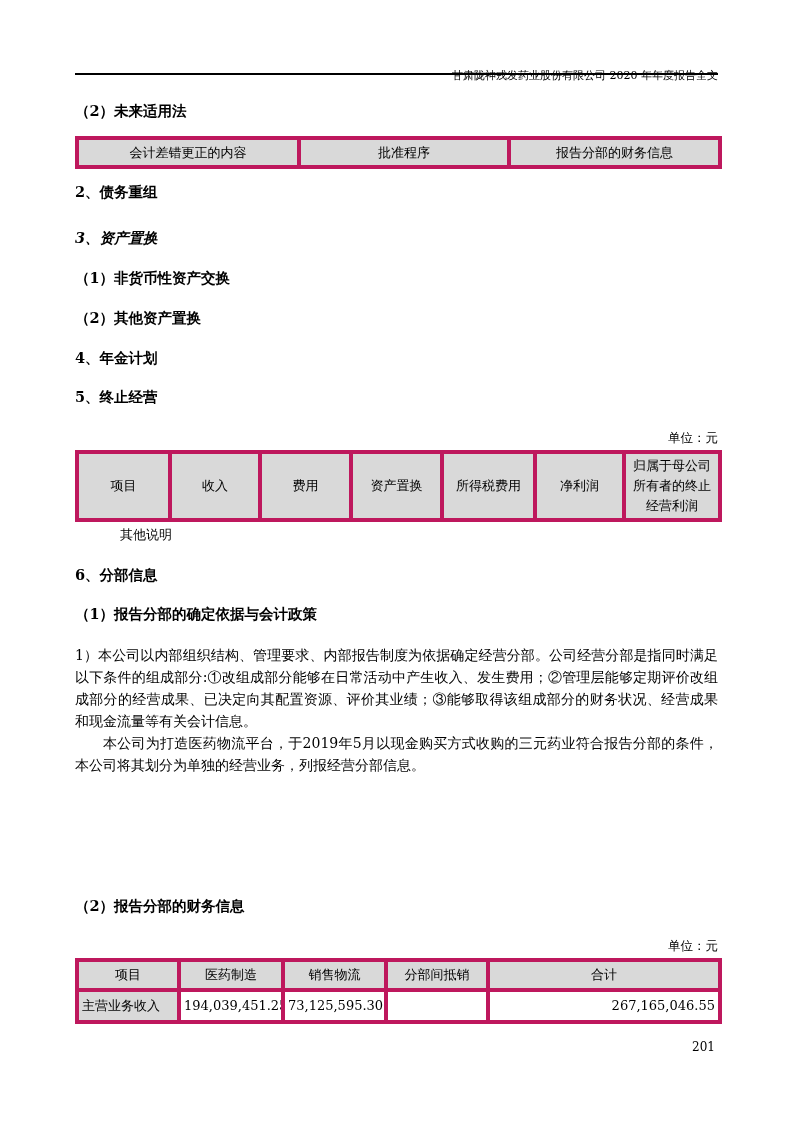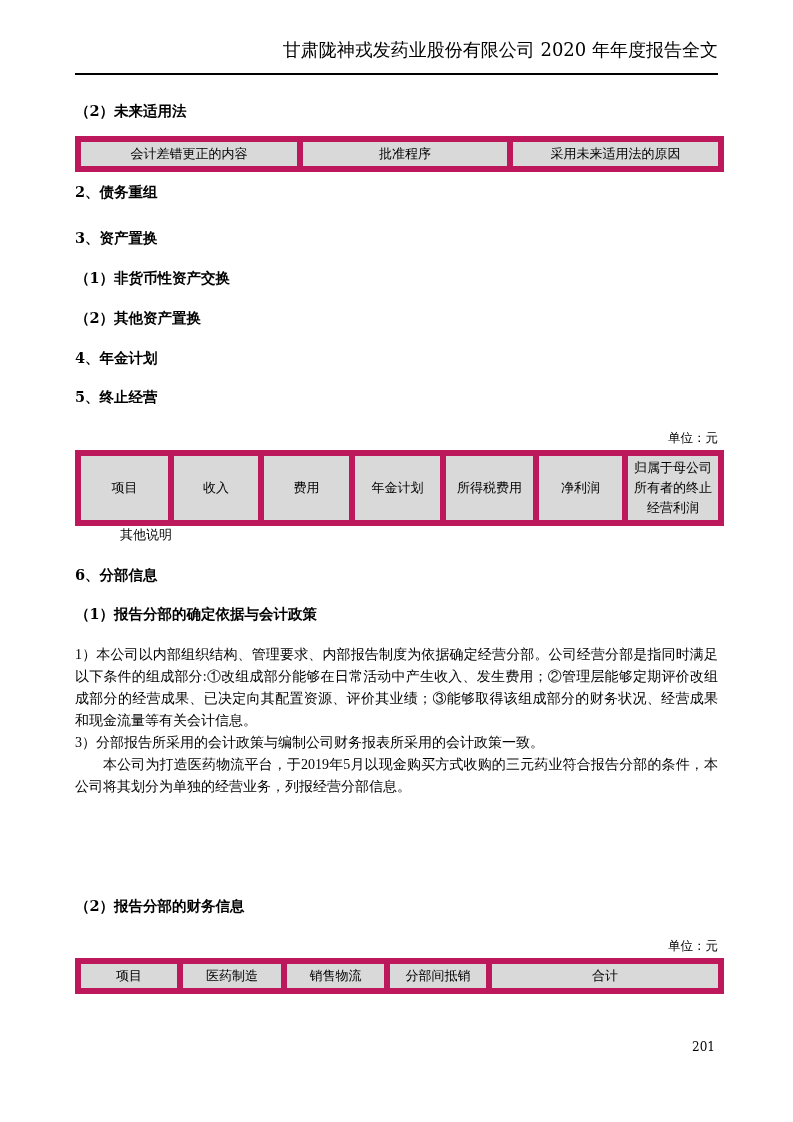--- a/index.html
+++ b/index.html
@@ -8,45 +8,45 @@
     width: 793px; height: 1122px;
     position: relative;
     font-family: "DejaVu Serif", "Liberation Serif", serif;
     color: #000;
     overflow: hidden;
   }
   .abs { position: absolute; }
   .cx { left: 75px; width: 643px; }
 
   .report-header {
-    top: 38px; font-size: 18px; text-align: right;
+    top: 68px; font-size: 11px; text-align: right;
   }
   .header-rule {
     top: 73px; height: 0; border-bottom: 2px solid #000;
   }
   .hd { font-weight: bold; font-size: 14.5px; }
   .unit { font-size: 12.5px; text-align: right; }
 
   table {
     border-collapse: collapse; table-layout: fixed;
     width: 643px; font-size: 13px;
     border: 2px solid #000;
   }
   th, td {
-    border: 6px solid #be185d;
+    border: 4px solid #be185d;
     text-align: center; vertical-align: middle;
     font-weight: normal; padding: 2px 3px;
     overflow: hidden; line-height: 20px;
   }
   .gray { background: #d9d9d9; }
   td.num { text-align: right; }
   td.rowlabel { text-align: left; }
 
   .paras { font-size: 14px; line-height: 22px; text-align: justify; }
-  .paras p { text-align: justify; font-family: Liberation Serif, serif; }
+  .paras p { text-align: justify; }
   .paras p.indent { text-indent: 28px; }
 
   .note { font-size: 13px; }
   .pagenum { font-size: 12px; text-align: right; }
 </style>
 </head>
 <body>
 
 <div class="abs cx report-header">甘肃陇神戎发药业股份有限公司 2020 年年度报告全文</div>
 <div class="abs cx header-rule"></div>
@@ -56,27 +56,27 @@
 <table class="abs" style="top:136px; left:75px; height:33px;">
   <colgroup>
       <col style="width:222px">
       <col style="width:210px">
       <col style="width:211px">
     </colgroup>
   <tbody>
       <tr>
     <th class="gray">会计差错更正的内容</th>
     <th class="gray">批准程序</th>
-    <th class="gray">采用未来适用法的原因</th>
+    <th class="gray">报告分部的财务信息</th>
   </tr>
 </tbody>
   </table>
 
 <div class="abs cx hd" style="top:183px;">2、债务重组</div>
-<div class="abs cx hd" style="top:229px;">3、资产置换</div>
+<div class="abs cx hd" style="top:229px;font-style:italic;">3、资产置换</div>
 <div class="abs cx hd" style="top:269px;">（1）非货币性资产交换</div>
 <div class="abs cx hd" style="top:309px;">（2）其他资产置换</div>
 <div class="abs cx hd" style="top:349px;">4、年金计划</div>
 <div class="abs cx hd" style="top:388px;">5、终止经营</div>
 
 <div class="abs cx unit" style="top:430px;">单位：元</div>
 
 <table class="abs" style="top:450px; left:75px; height:70px;">
   <colgroup>
       <col style="width:93px">
@@ -85,36 +85,35 @@
       <col style="width:91px">
       <col style="width:93px">
       <col style="width:89px">
       <col style="width:96px">
     </colgroup>
   <tbody>
       <tr style="height:68px;">
     <th class="gray">项目</th>
     <th class="gray">收入</th>
     <th class="gray">费用</th>
-    <th class="gray">年金计划</th>
+    <th class="gray">资产置换</th>
     <th class="gray">所得税费用</th>
     <th class="gray">净利润</th>
     <th class="gray">归属于母公司所有者的终止经营利润</th>
   </tr>
 </tbody>
   </table>
 
 <div class="abs cx note" style="top:526px;margin-left:45px;">其他说明</div>
 
 <div class="abs cx hd" style="top:566px;">6、分部信息</div>
 <div class="abs cx hd" style="top:605px;">（1）报告分部的确定依据与会计政策</div>
 
 <div class="abs cx paras" style="top:644px;">
   <p>1）本公司以内部组织结构、管理要求、内部报告制度为依据确定经营分部。公司经营分部是指同时满足以下条件的组成部分:①改组成部分能够在日常活动中产生收入、发生费用；②管理层能够定期评价改组成部分的经营成果、已决定向其配置资源、评价其业绩；③能够取得该组成部分的财务状况、经营成果和现金流量等有关会计信息。</p>
-  <p>3）分部报告所采用的会计政策与编制公司财务报表所采用的会计政策一致。</p>
   <p class="indent">本公司为打造医药物流平台，于2019年5月以现金购买方式收购的三元药业符合报告分部的条件，本公司将其划分为单独的经营业务，列报经营分部信息。</p>
 </div>
 
 <div class="abs cx hd" style="top:897px;">（2）报告分部的财务信息</div>
 
 <div class="abs cx unit" style="top:938px;">单位：元</div>
 
 <table class="abs" style="top:958px; left:75px;">
   <colgroup>
       <col style="width:102px">
@@ -124,16 +123,23 @@
       <col style="width:232px">
     </colgroup>
   <tbody>
       <tr style="height:30px;">
     <th class="gray">项目</th>
     <th class="gray">医药制造</th>
     <th class="gray">销售物流</th>
     <th class="gray">分部间抵销</th>
     <th class="gray">合计</th>
   </tr>
+  <tr style="height:32px;">
+    <td class="gray rowlabel">主营业务收入</td>
+    <td class="num">194,039,451.25</td>
+    <td class="num">73,125,595.30</td>
+    <td class="num"></td>
+    <td class="num">267,165,046.55</td>
+  </tr>
 </tbody>
   </table>
 
 <div class="abs pagenum" style="top:1040px; left:75px; width:640px;">201</div>
 
 </body></html>

